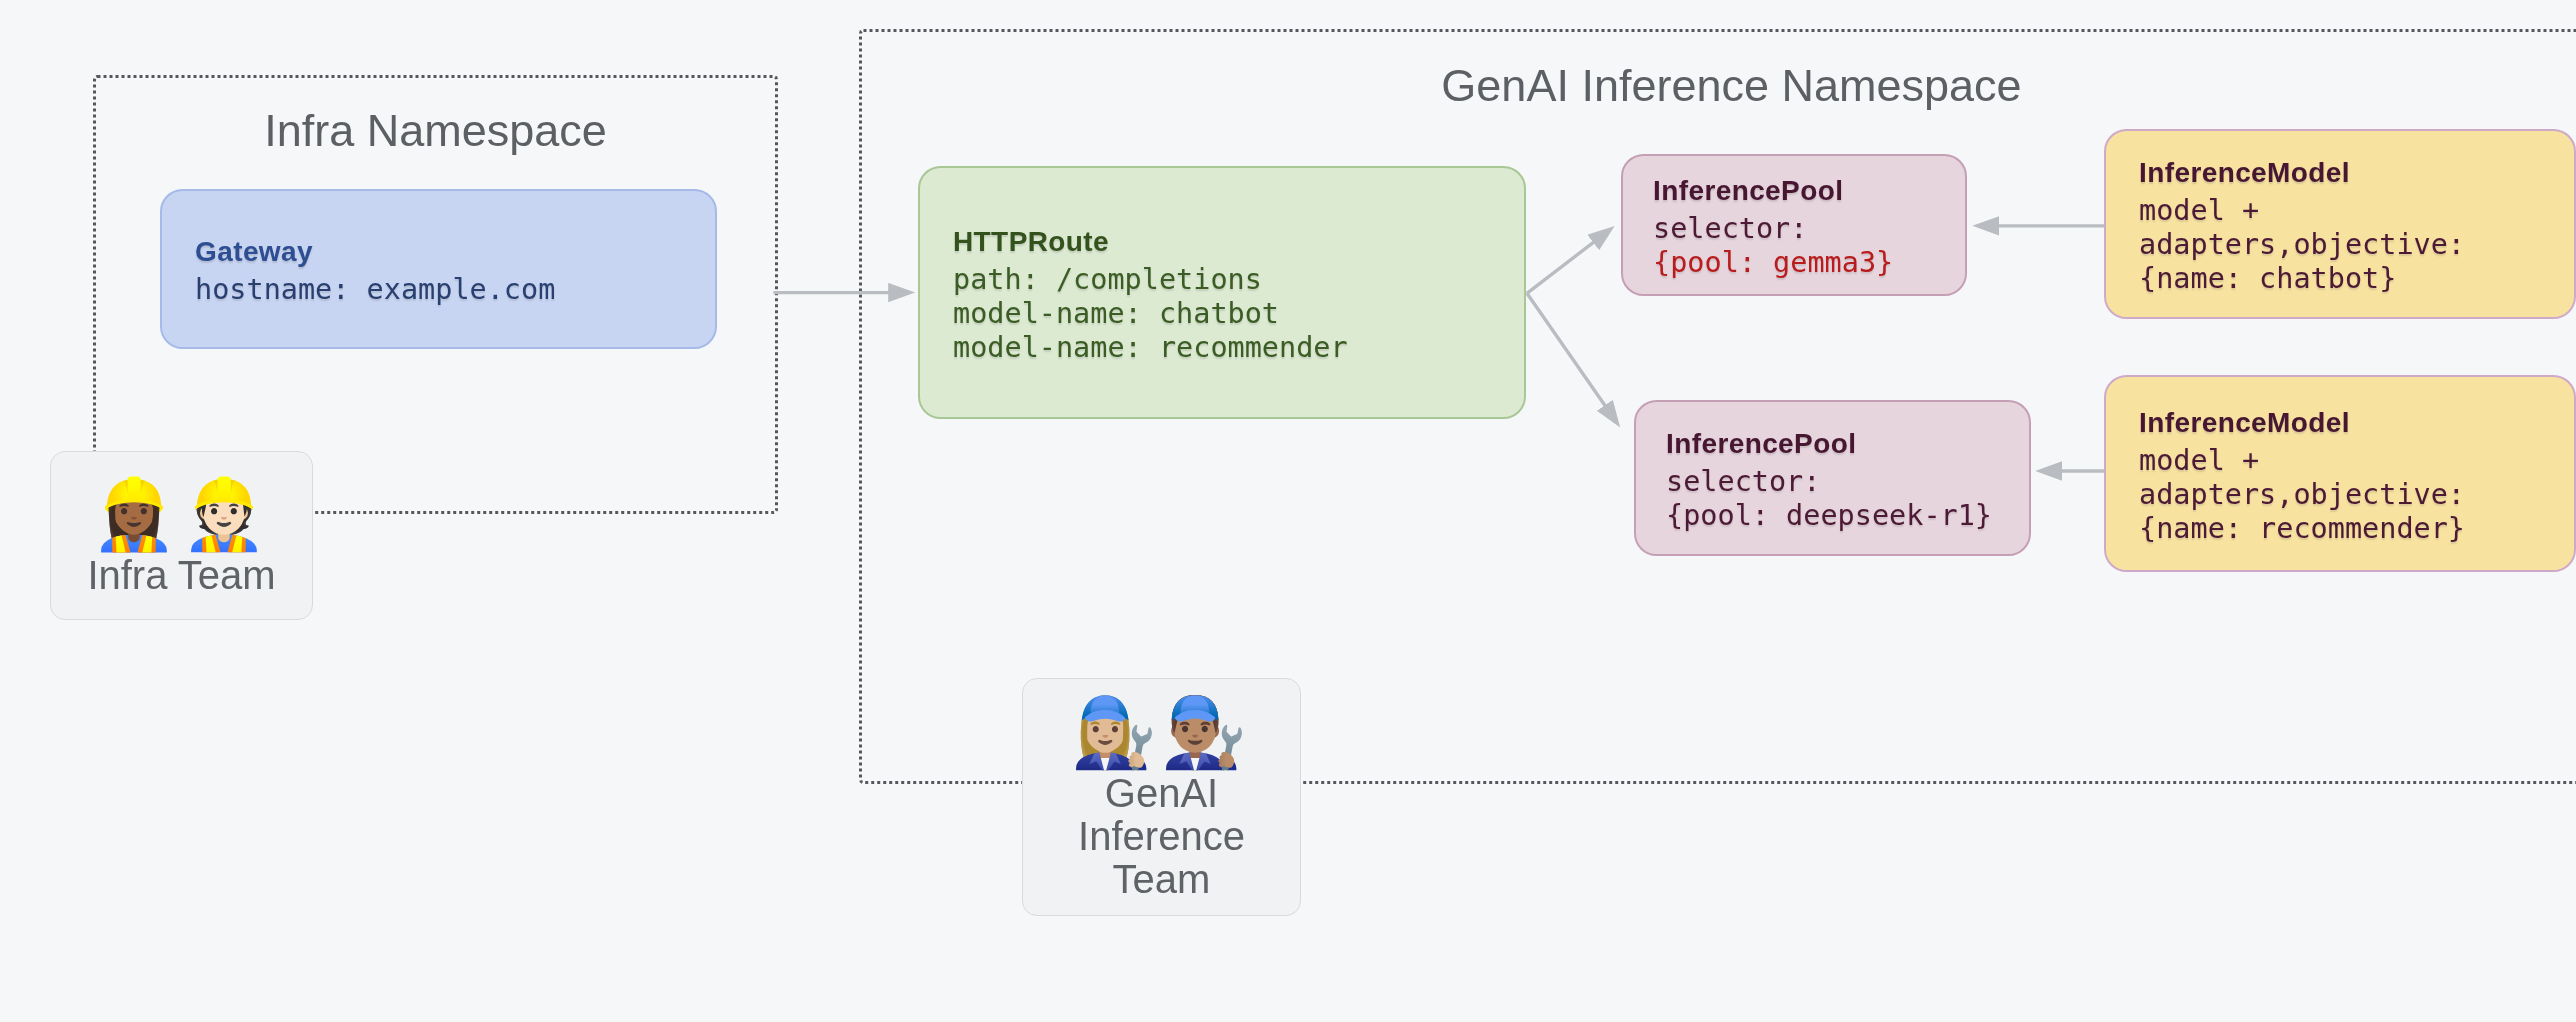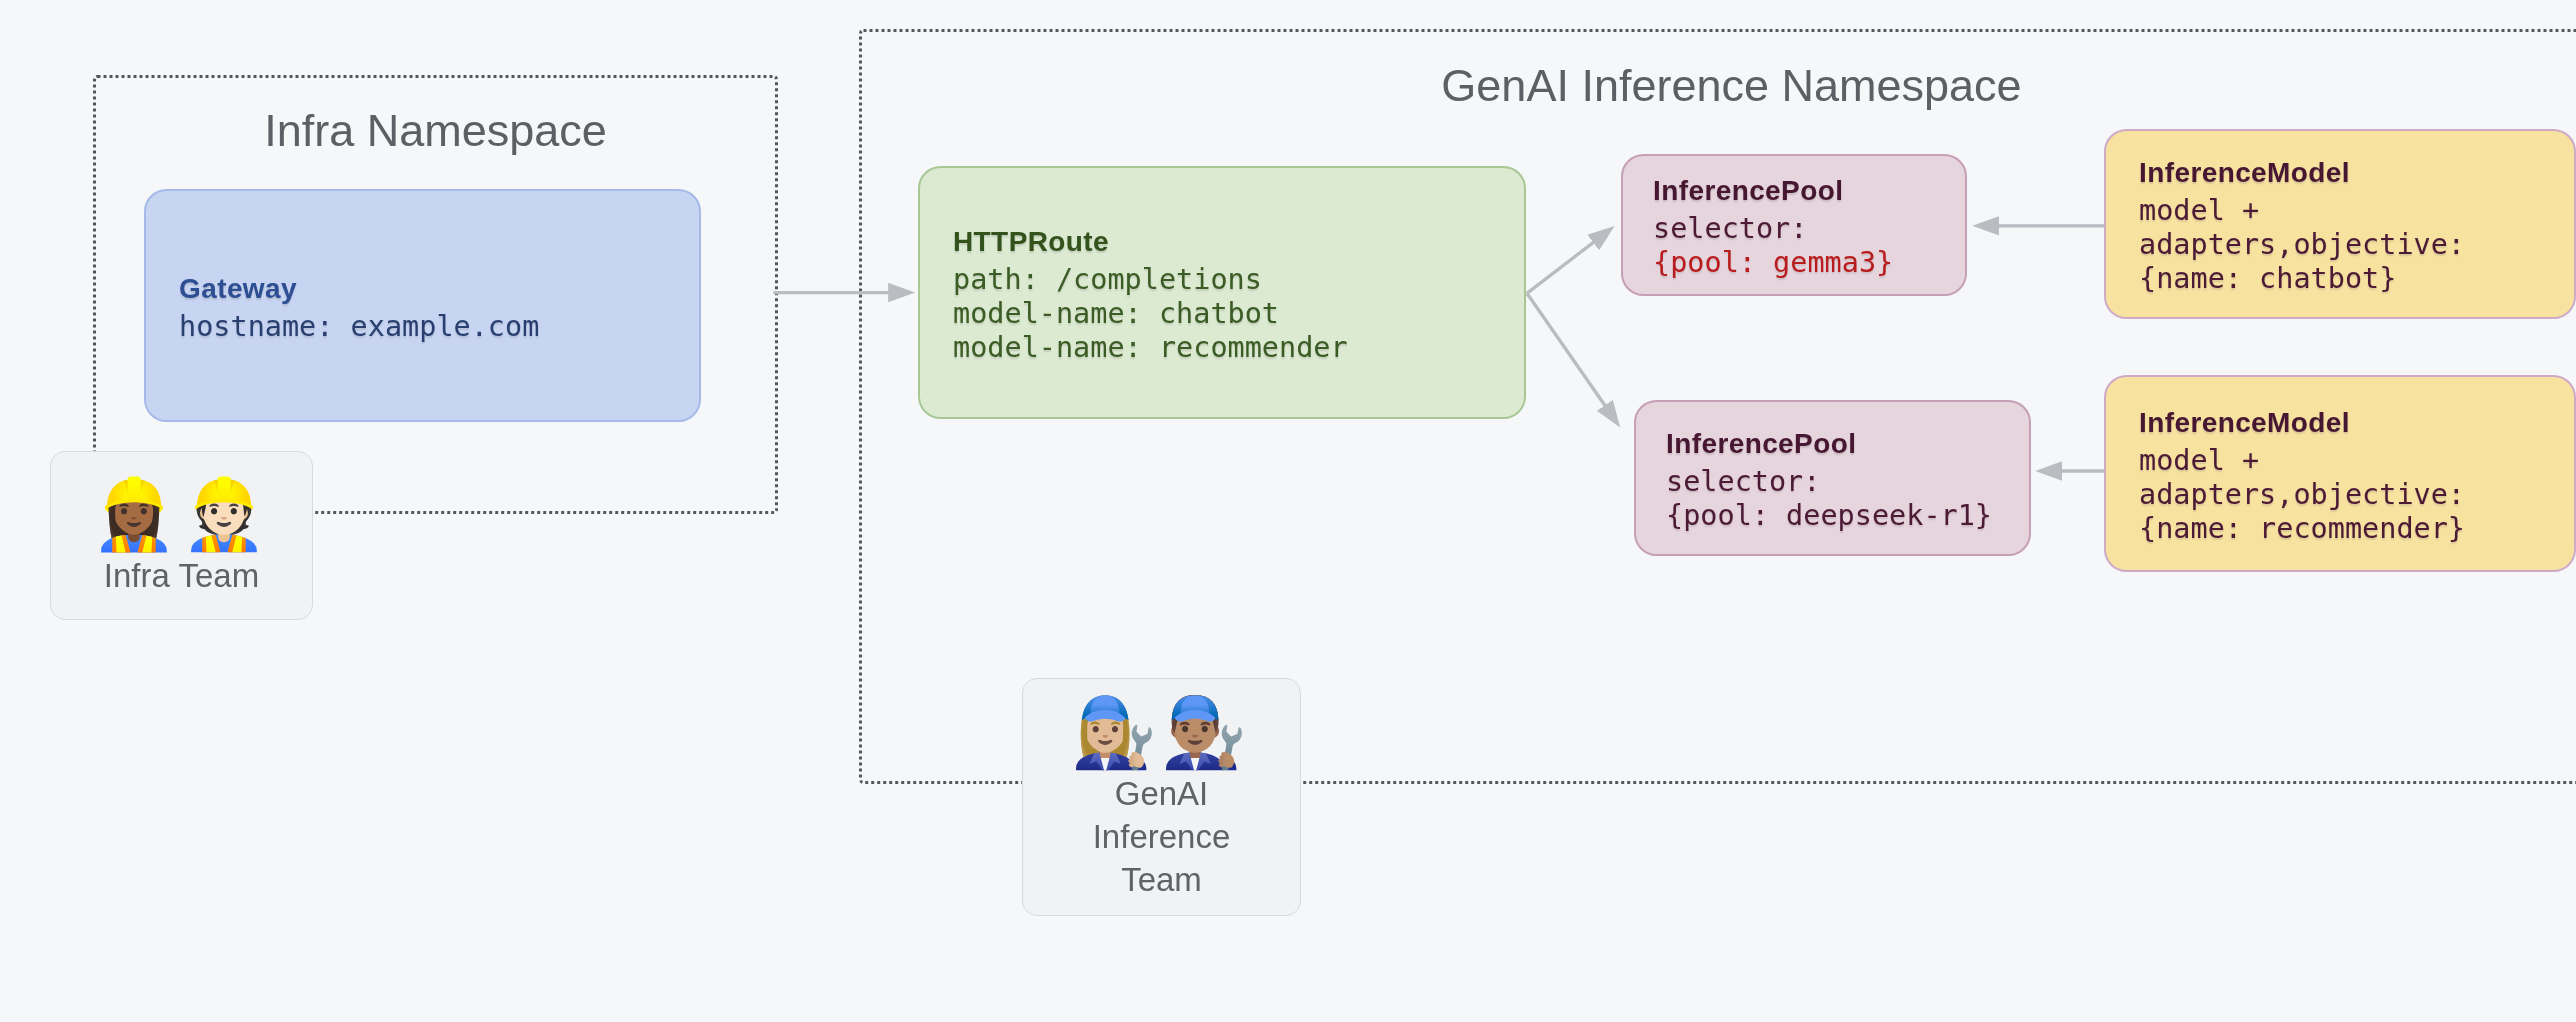--- a/index.html
+++ b/index.html
@@ -66,21 +66,21 @@
     box-sizing:border-box;
     z-index:4;
   }
   .team-emoji{
     font-size:69px;
     line-height:79px;
     letter-spacing:4.5px;
     text-align:center;
   }
   .team-label{
-    font-size:33px;
+    font-size:40px;
     line-height:43px;
     text-align:center;
     max-width:217px;
   }
 
   
   .edges{
     position:absolute;left:0;top:0;
     width:2576px;height:1023px;
     z-index:2;
@@ -108,21 +108,21 @@
         <path class="arrowhead" d="M0,0 L36,13 L0,26 Z"></path>
       </marker>
     </defs>
     <line x1="973" y1="390" x2="1128" y2="390" marker-end="url(#arrow)"></line>
     <line x1="1978" y1="391" x2="2068" y2="322" marker-end="url(#arrow)"></line>
     <line x1="1978" y1="391" x2="2083" y2="542" marker-end="url(#arrow)"></line>
     <line x1="2748" y1="301" x2="2606" y2="301" marker-end="url(#arrow)"></line>
     <line x1="2748" y1="628" x2="2690" y2="628" marker-end="url(#arrow)"></line>
   </svg>
 
-  <div class="node" style="left: 100px; top: 189px; width: 557px; height: 233px; background-color: rgb(199, 213, 243); border-color: rgb(165, 186, 233);">
+  <div class="node" style="left: 116px; top: 189px; width: 557px; height: 160px; background-color: rgb(199, 213, 243); border-color: rgb(165, 186, 233);">
     <div class="node-title" style="color: rgb(45, 78, 146);">Gateway</div>
     <div class="node-line" style="color: rgb(41, 63, 111);">hostname: example.com</div>
   </div>
 
   <div class="node" style="left: 874px; top: 166px; width: 608px; height: 253px; background-color: rgb(220, 234, 210); border-color: rgb(169, 199, 149);">
     <div class="node-title" style="color: rgb(51, 82, 28);">HTTPRoute</div>
     <div class="node-line" style="color: rgb(59, 92, 36);">path: /completions</div>
     <div class="node-line" style="color: rgb(59, 92, 36);">model-name: chatbot</div>
     <div class="node-line" style="color: rgb(59, 92, 36);">model-name: recommender</div>
   </div>

